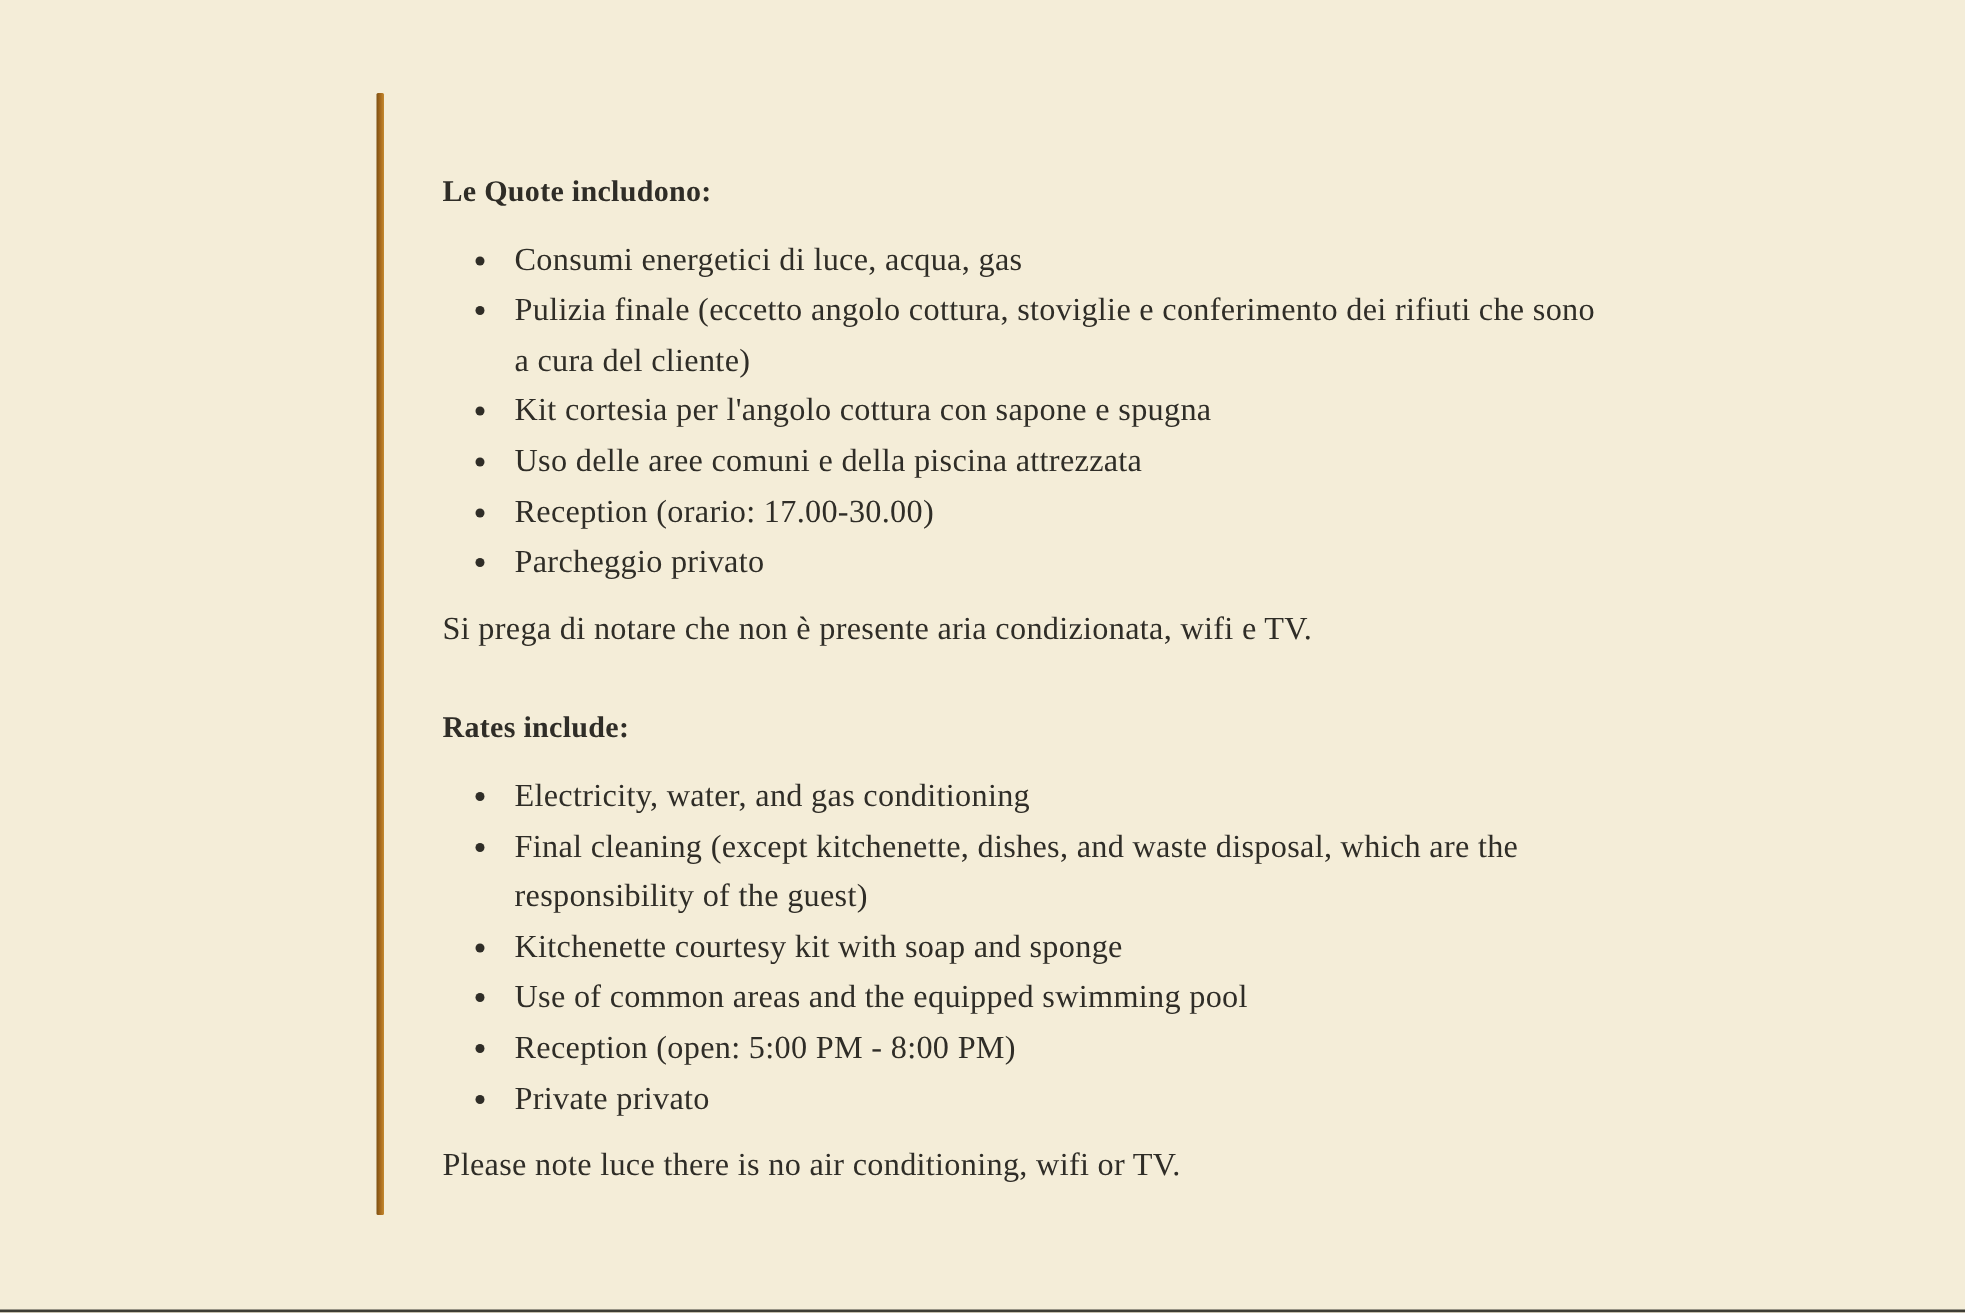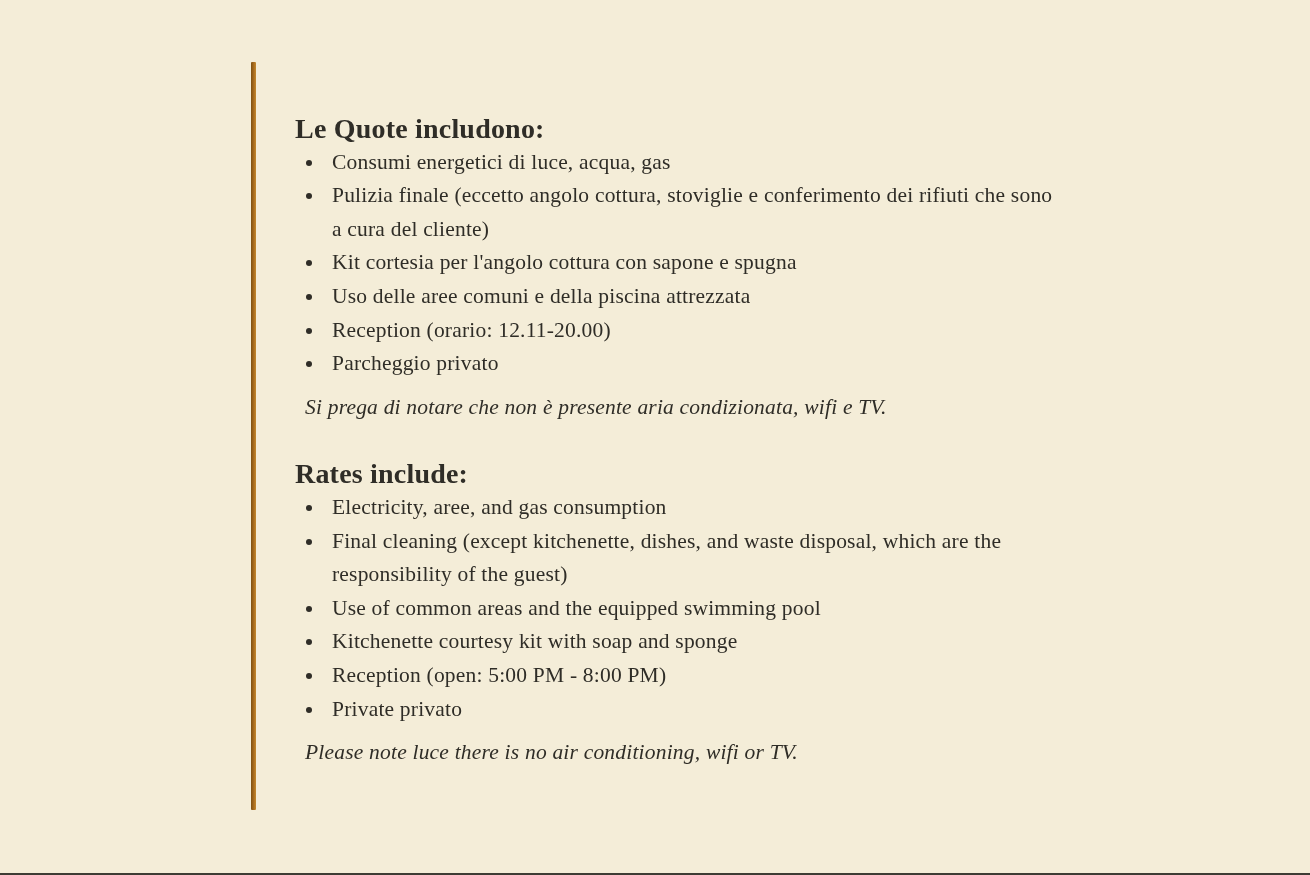--- a/index.html
+++ b/index.html
@@ -32,46 +32,45 @@
     font-size: 21.5px;
     line-height: 33.6px;
     letter-spacing: 0.2px;
   }
   .section + .section {
     margin-top: 33px;
   }
   .section-heading {
     font-weight: bold;
     margin: 0;
-    font-size: 28px;
+    font-size: 20px;
     line-height: 33.6px;
   }
   ul.bullet-list {
     list-style: none;
-    margin: 0;
+    margin: 11px;
     padding: 0;
     width: 758px;
     font-family: Liberation Serif, serif;
   }
   ul.bullet-list li {
     position: relative;
     padding-left: 37px;
   }
   ul.bullet-list li .dot {
     position: absolute;
     left: 11px;
     top: 14px;
     width: 6px;
     height: 6px;
     border-radius: 50%;
     background: #2f2d27;
   }
   .section-note {
-    margin: 10px;
-    font-style: italic;
+    margin: 0;
   }
   .bottom-edge {
     position: absolute;
     left: 0;
     bottom: 0;
     width: 100%;
     height: 2px;
     background: #3d3c34;
   }
 </style>
@@ -82,33 +81,33 @@
 
 <div class="content">
 
   <div class="section">
     <p class="section-heading">Le Quote includono:</p>
     <ul class="bullet-list">
       <li><span class="dot"></span><span>Consumi energetici di luce, acqua, gas</span></li>
       <li><span class="dot"></span><span>Pulizia finale (eccetto angolo cottura, stoviglie e conferimento dei rifiuti che sono a cura del cliente)</span></li>
       <li><span class="dot"></span><span>Kit cortesia per l'angolo cottura con sapone e spugna</span></li>
       <li><span class="dot"></span><span>Uso delle aree comuni e della piscina attrezzata</span></li>
-      <li><span class="dot"></span><span>Reception (orario: 12.11-20.00)</span></li>
+      <li><span class="dot"></span><span>Reception (orario: 17.00-30.00)</span></li>
       <li><span class="dot"></span><span>Parcheggio privato</span></li>
     </ul>
     <p class="section-note">Si prega di notare che non è presente aria condizionata, wifi e TV.</p>
   </div>
 
   <div class="section">
     <p class="section-heading">Rates include:</p>
     <ul class="bullet-list">
-      <li><span class="dot"></span><span>Electricity, aree, and gas consumption</span></li>
+      <li><span class="dot"></span><span>Electricity, water, and gas conditioning</span></li>
       <li><span class="dot"></span><span>Final cleaning (except kitchenette, dishes, and waste disposal, which are the responsibility of the guest)</span></li>
+      <li><span class="dot"></span><span>Kitchenette courtesy kit with soap and sponge</span></li>
       <li><span class="dot"></span><span>Use of common areas and the equipped swimming pool</span></li>
-      <li><span class="dot"></span><span>Kitchenette courtesy kit with soap and sponge</span></li>
       <li><span class="dot"></span><span>Reception (open: 5:00 PM - 8:00 PM)</span></li>
       <li><span class="dot"></span><span>Private privato</span></li>
     </ul>
     <p class="section-note">Please note luce there is no air conditioning, wifi or TV.</p>
   </div>
 
 </div>
 
 <div class="bottom-edge"></div>
 

